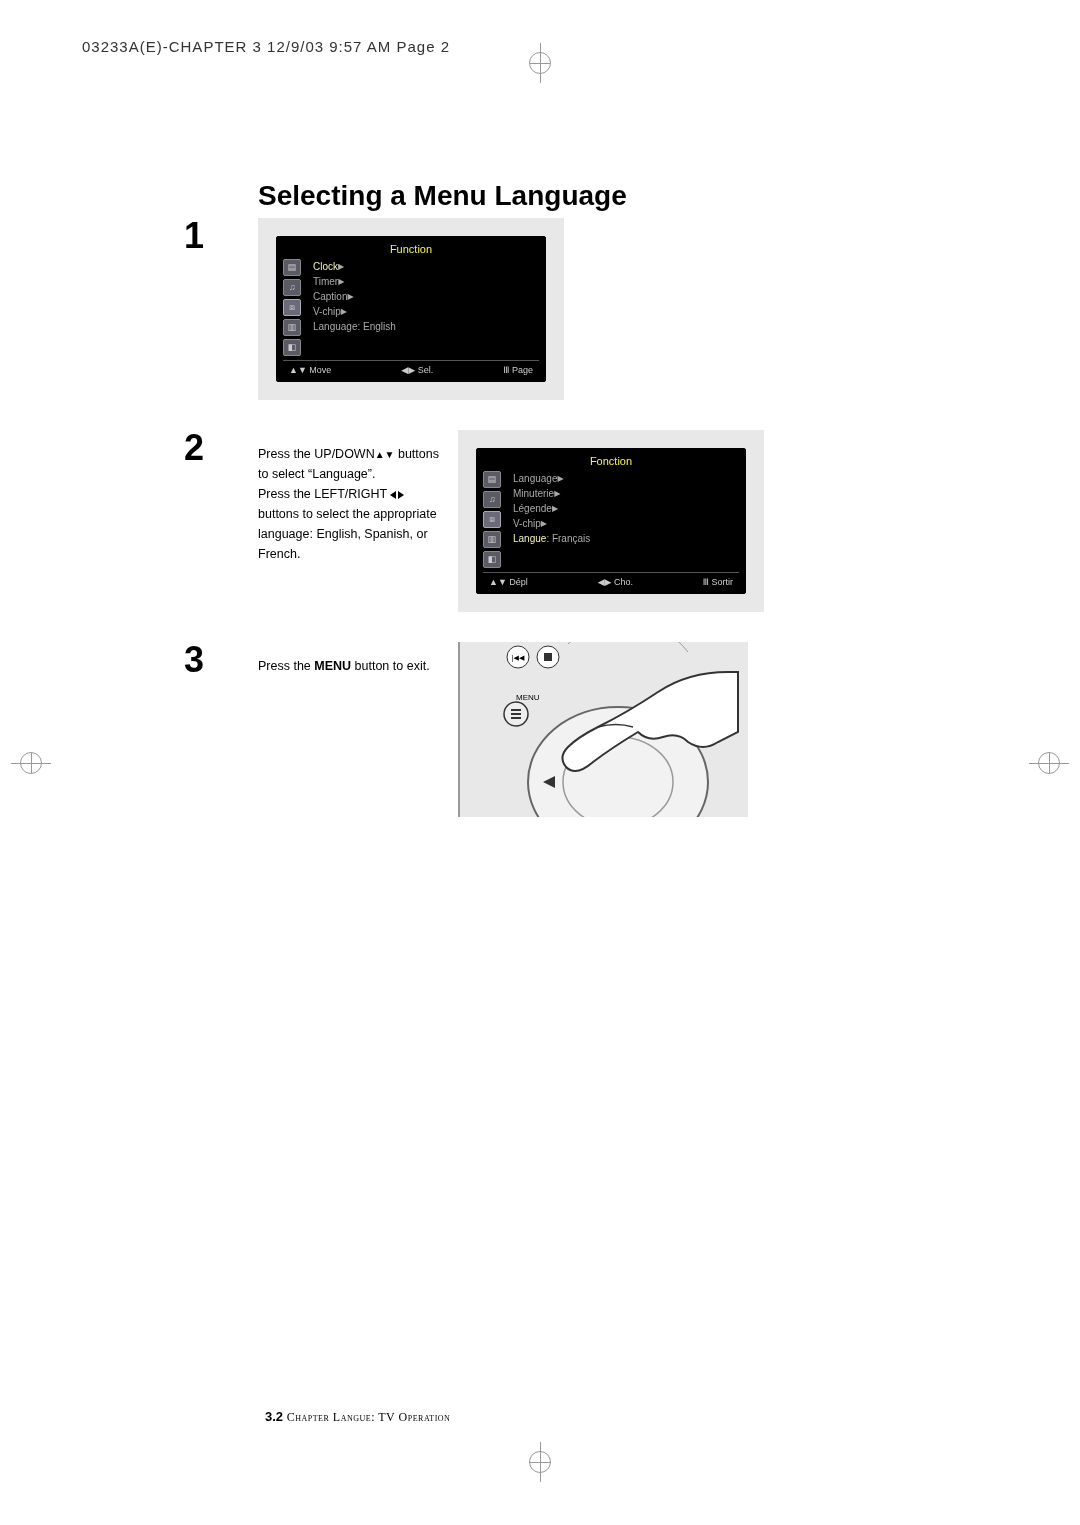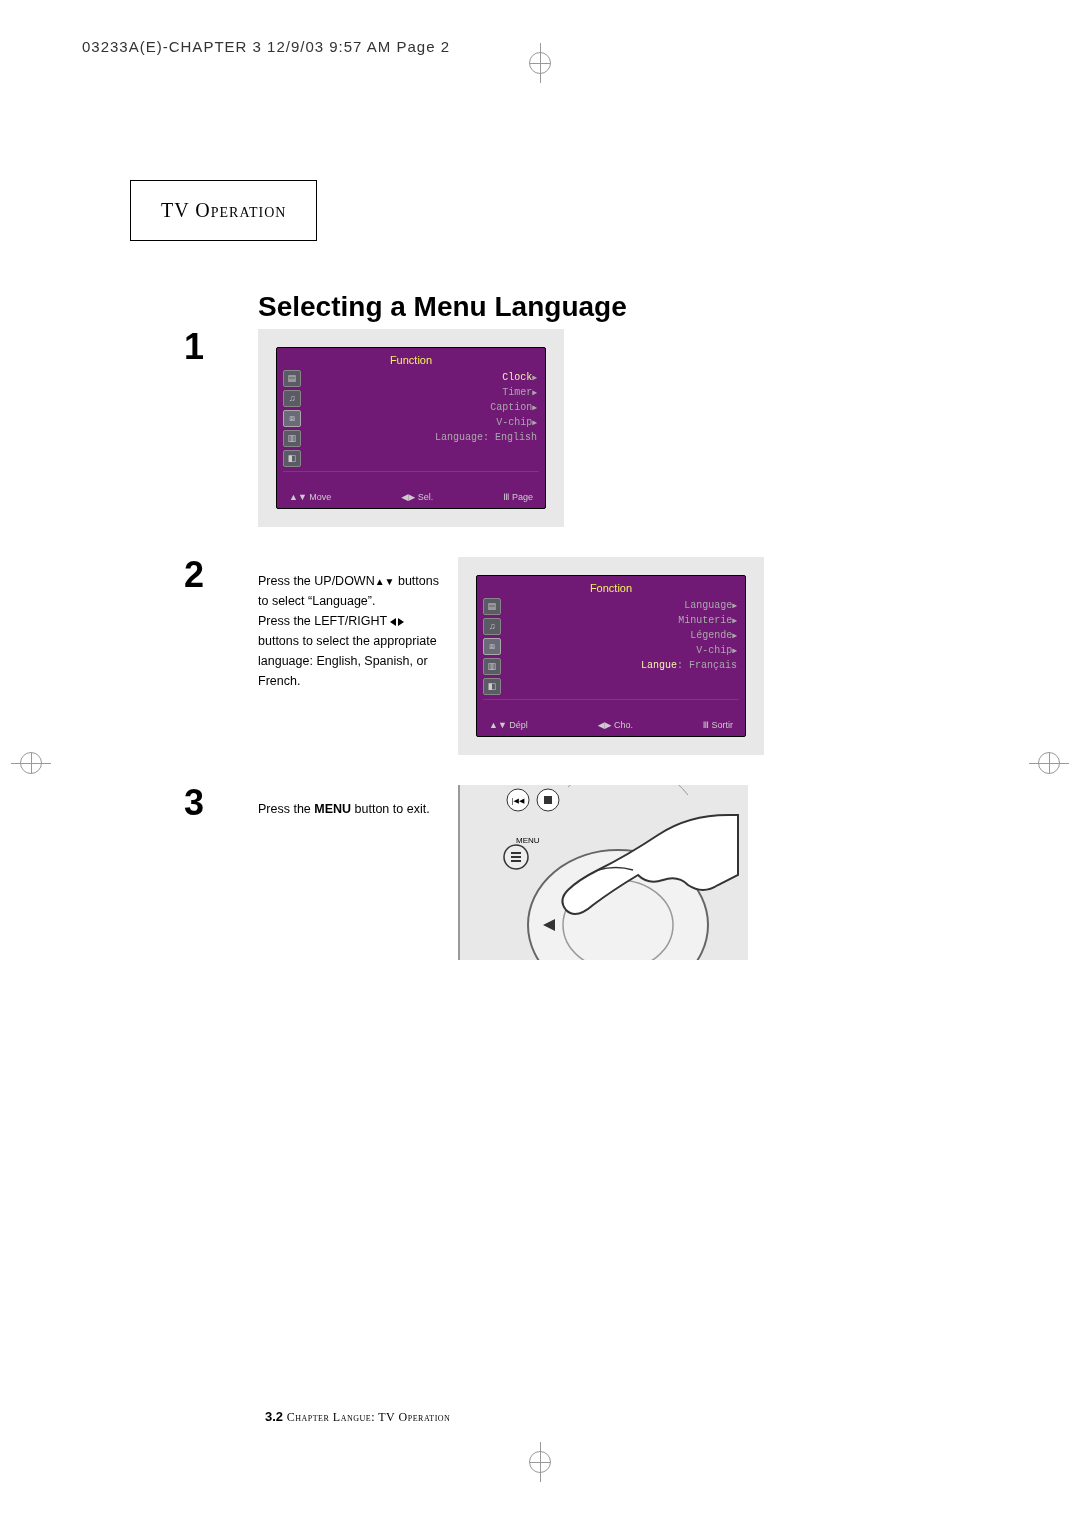--- a/index.html
+++ b/index.html
@@ -135,21 +135,21 @@
   .arrow-ud::after { content: "\25B2\25BC"; font-size: 10px; }
   .arrow-lr::before { content: ""; display:inline-block; width:0;height:0;border-top:4px solid transparent;border-bottom:4px solid transparent;border-right:6px solid #000; margin-right:1px; vertical-align:middle;}
   .arrow-lr::after { content:""; display:inline-block; width:0;height:0;border-top:4px solid transparent;border-bottom:4px solid transparent;border-left:6px solid #000; margin-left:1px; vertical-align:middle;}
   .osd-container {
     flex: 1;
     max-width: 270px;
     background: #e8e8e8;
     padding: 18px 18px;
   }
   .osd {
-    background: #701a75;
+    background: #000000;
     border: 1px solid #000;
     color: #dde;
     font-size: 10px;
     position: relative;
     padding: 6px 6px 6px 6px;
     border-radius: 2px;
   }
   .osd-title {
     text-align: center;
     color: #f2f25a;
@@ -176,35 +176,34 @@
     color: #ccc;
     text-align: center;
     line-height: 15px;
   }
   .osd-icon.active { background: #6a6a78; border-color:#aaa; }
   .osd-list {
     flex: 1;
   }
   .osd-item {
     display: flex;
-    justify-content: flex-end;
+    justify-content: flex-start;
     padding: 0 2px;
     line-height: 15px;
     color: #aaa;
-    font-family: Liberation Mono, monospace;
   }
   .osd-item.hl { color: #f2f2b0; }
   .osd-val { color: #aaa; }
   .osd-arrow { font-size: 8px; color: #aaa; }
   .osd-footer {
     display: flex;
     justify-content: space-between;
     font-size: 9px;
     color: #ccc;
-    padding: 20px 6px 0 6px;
+    padding: 4px 6px 0 6px;
     border-top: 1px solid #555;
     margin-top: 4px;
   }
   .osd-footer span { }
   .remote-container {
     flex: 1;
     max-width: 270px;
     background: #e8e8e8;
     border-left: 2px solid #999;
     padding: 0 0 0 18px;
@@ -235,23 +234,20 @@
       <div class="crop-circle"></div>
     </div>
   <div class="crop-left">
       <div class="crop-circle"></div>
     </div>
   <div class="crop-right">
       <div class="crop-circle"></div>
     </div>
 
   <div class="content">
-    <div class="section-title-box">
-      <span class="section-title">TV Operation</span>
-    </div>
 
     <h1 class="page-title">Selecting a Menu Language</h1>
 
     
     <div class="step-row">
       <div class="step-num">1</div>
       <div class="osd-container">
         <div class="osd">
           <div class="osd-title">Function</div>
           <div class="osd-body">

